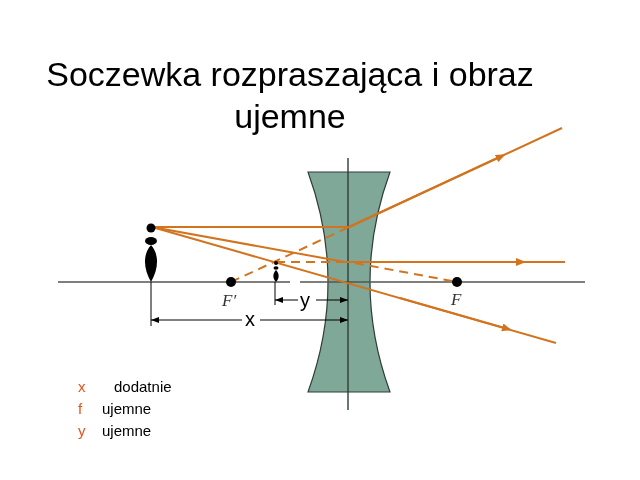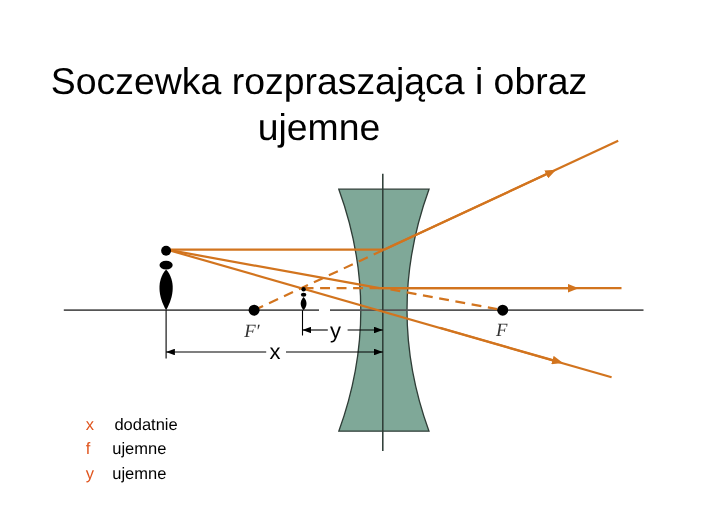--- a/index.html
+++ b/index.html
@@ -2,21 +2,21 @@
 <html><head>
 <meta charset="utf-8">
 <style>
   html, body { margin:0; padding:0; background:#ffffff; }
   body { width:640px; height:480px; position:relative; overflow:hidden; font-family:"Liberation Sans", sans-serif; }
   .title { position:absolute; left:0; top:18px; width:580px; text-align:center; font-size:34px; line-height:42px; color:#000; font-family:"Liberation Sans", sans-serif;margin-top:35px; }
   svg.diagram { position:absolute; left:0; top:0; }
   .legend { position:absolute; left:78px; top:376px; font-size:15px; line-height:22px; color:#000; }
   .legend .row { display:flex; }
   .legend .sym { width:20px; color:#e0551e; }
-  .legend .val { margin-left:6px; }
+  .legend .val { margin-left:16px; }
   .legend .row:nth-child(2) .val, .legend .row:nth-child(3) .val { margin-left:4px; }
 </style>
 </head>
 <body>
 
 <div class="title">
   <div>Soczewka rozpraszająca i obraz</div>
   <div>ujemne</div>
 </div>
 

